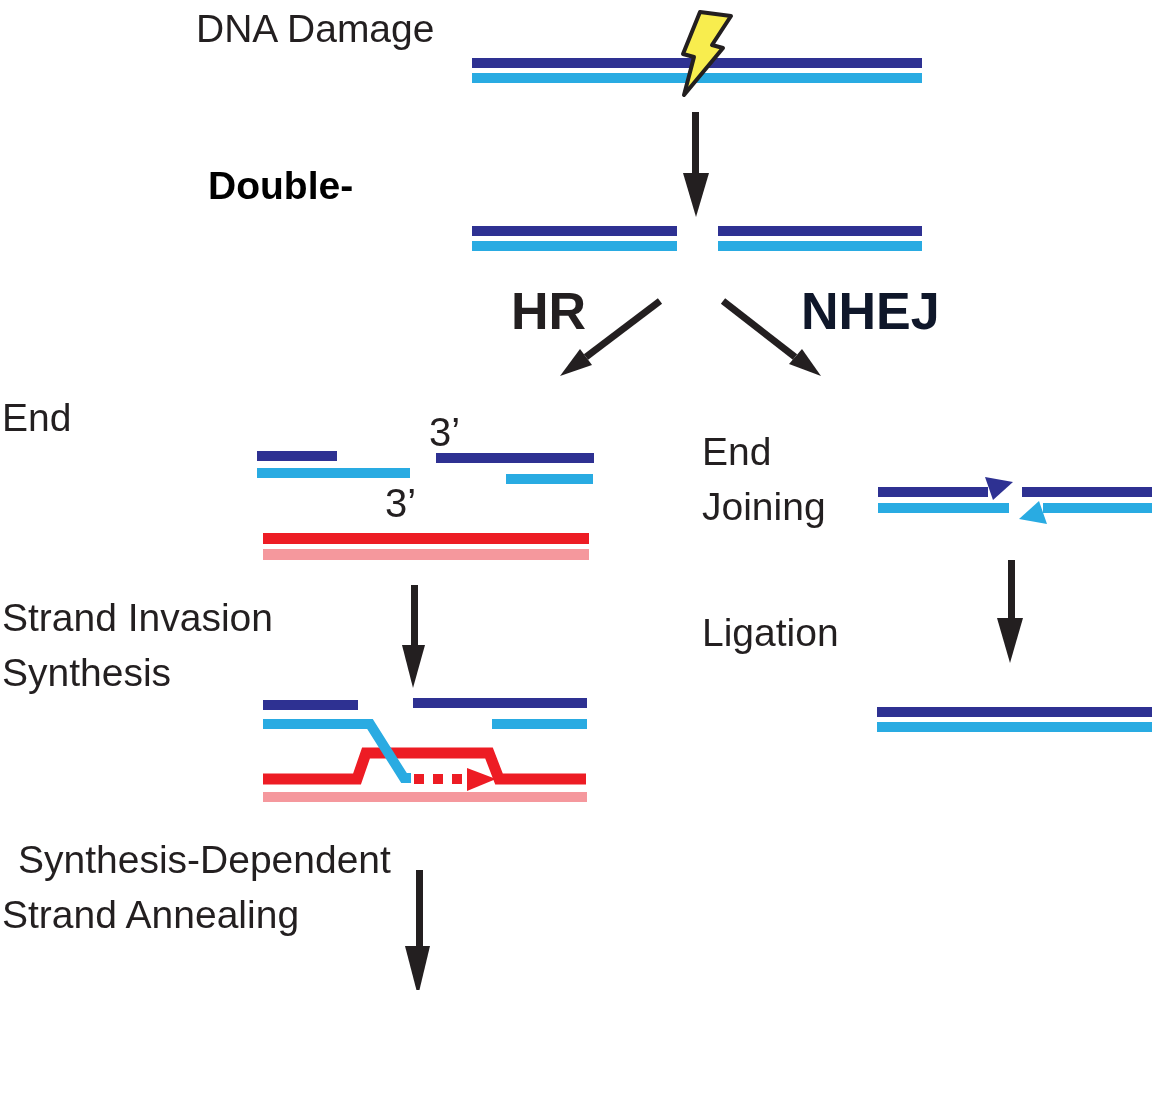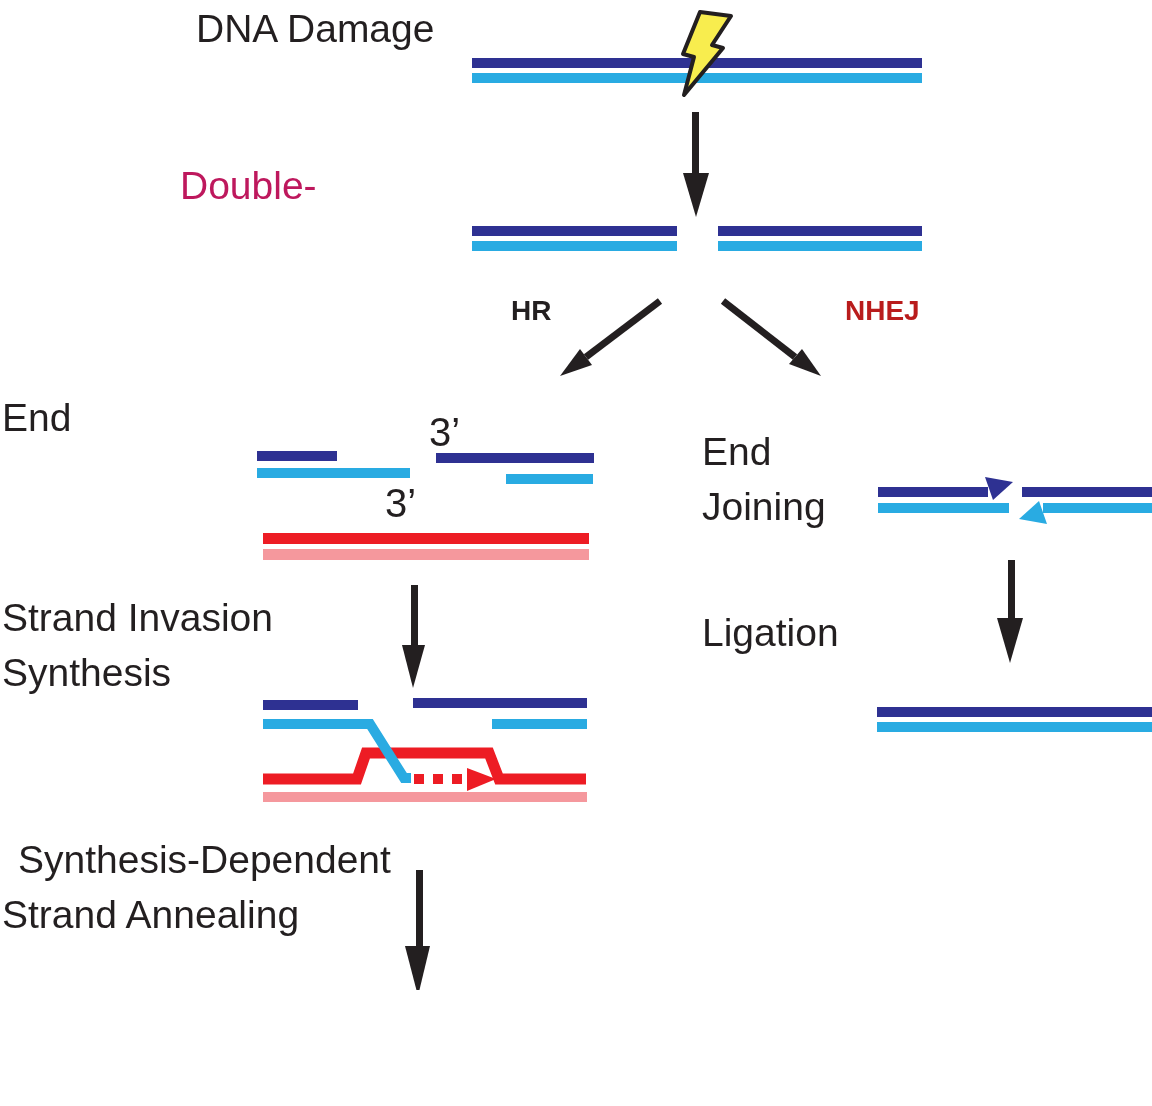--- a/index.html
+++ b/index.html
@@ -5,21 +5,21 @@
   html,body { margin:0; padding:0; background:#ffffff; }
   .canvas {
     position:relative; width:1152px; height:990px; background:#ffffff;
     overflow:hidden; font-family:"Liberation Sans", sans-serif;
   }
   .gfx { position:absolute; left:0; top:0; }
   .lbl {
     position:absolute; font-size:39px; line-height:54px;
     white-space:pre; letter-spacing:0px;
   }
-  .lbl-bold { font-size:28px; font-weight:bold; }
+  .lbl-bold { font-size:52px; font-weight:bold; }
   .lbl-3p { font-size:40px; }
 </style>
 </head>
 <body>
 
 <div class="canvas">
 
   <svg class="gfx" width="1152" height="1106" viewBox="0 0 1152 1106">
 
     <g>
@@ -107,24 +107,24 @@
     </g>
 
     <g>
       <rect x="877" y="707" width="275" height="10" fill="#2E3192"></rect>
       <rect x="877" y="722" width="275" height="10" fill="#29ABE2"></rect>
     </g>
   </svg>
 
   <div class="lbl" style="left: 196px; top: 2px; color: rgb(35, 31, 32);">DNA Damage</div>
 
-  <div class="lbl" style="left: 180px; top: 159px; color: #be185d;">Double-</div>
+  <div class="lbl" style="left: 208px; top: 159px; color: #000000; font-weight: bold;">Double-</div>
 
   <div class="lbl lbl-bold" style="left: 511px; top: 284px; color: rgb(35, 31, 32);">HR</div>
-  <div class="lbl lbl-bold" style="left: 801px; top: 284px; color: #b91c1c; margin-left: 44px;">NHEJ</div>
+  <div class="lbl lbl-bold" style="left: 801px; top: 284px; color: #0f172a;">NHEJ</div>
 
   <div class="lbl" style="left: 2px; top: 391px; color: rgb(35, 31, 32);">End</div>
 
   <div class="lbl lbl-3p" style="left: 429px; top: 405px; color: rgb(35, 31, 32);">3’</div>
   <div class="lbl lbl-3p" style="left: 385px; top: 476px; color: rgb(35, 31, 32);">3’</div>
 
   <div class="lbl" style="left: 702px; top: 425px; color: rgb(35, 31, 32);">End</div>
   <div class="lbl" style="left: 702px; top: 480px; color: rgb(35, 31, 32);">Joining</div>
 
   <div class="lbl" style="left: 2px; top: 591px; color: rgb(35, 31, 32);">Strand Invasion</div>

